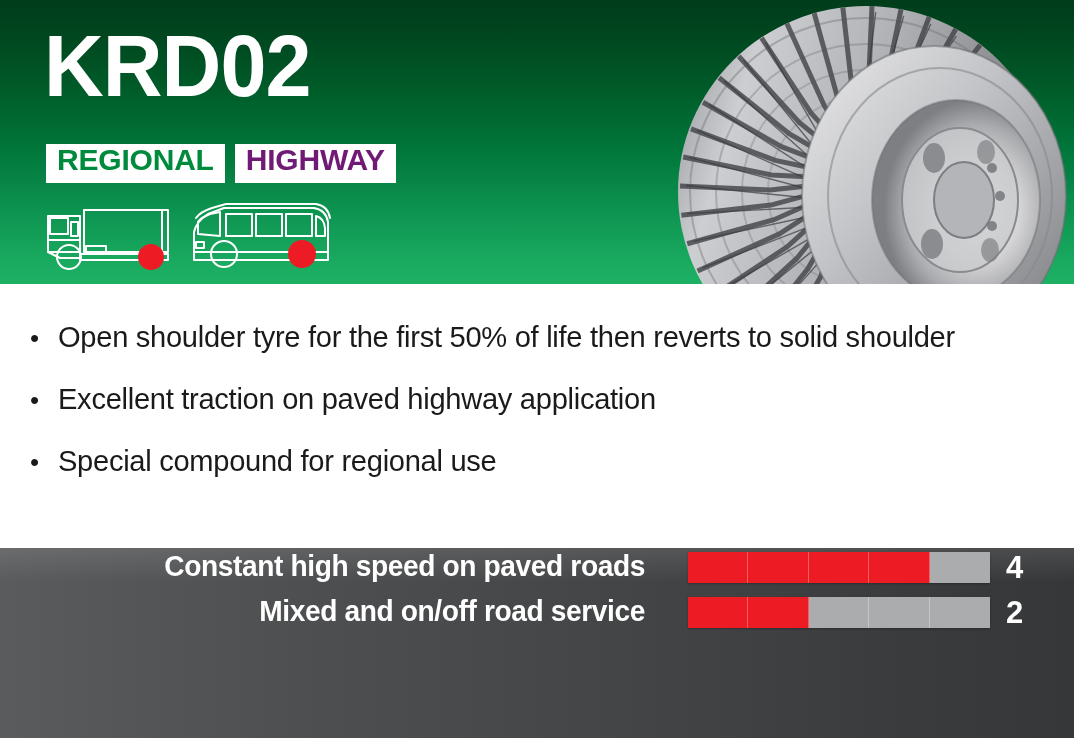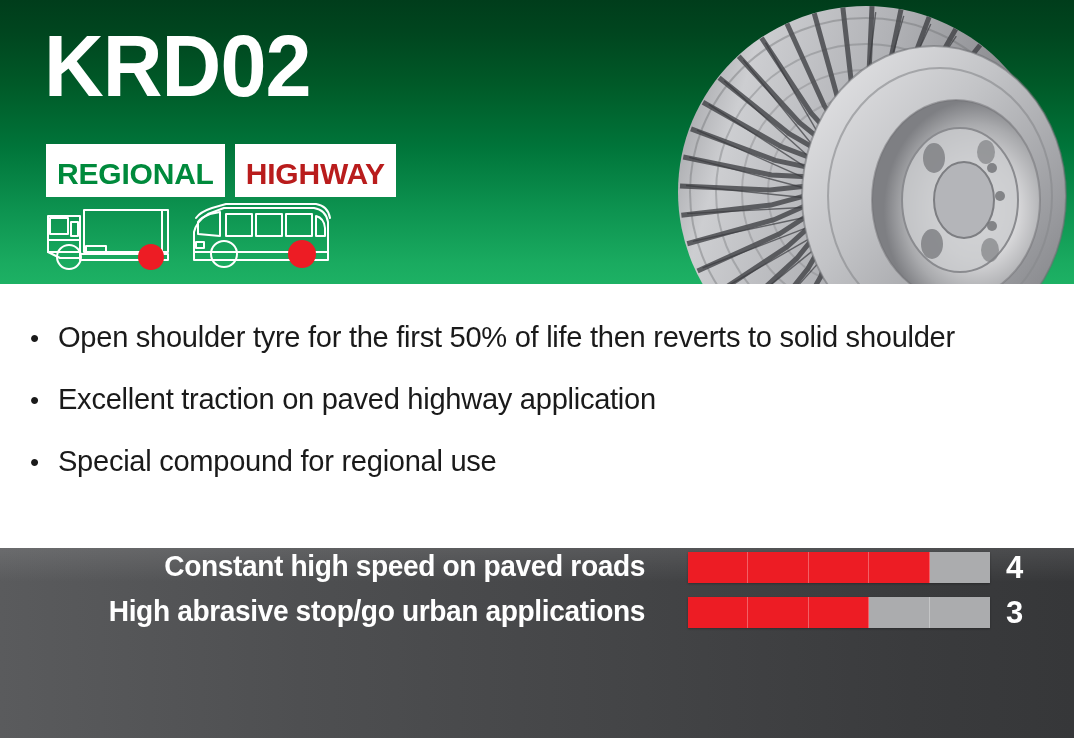--- a/index.html
+++ b/index.html
@@ -68,27 +68,27 @@
     top: 144px;
     display: flex;
     gap: 10px;
     align-items: stretch;
   }
   .badge {
     background: #ffffff;
     font-size: 30px;
     font-weight: bold;
     line-height: 1;
-    padding: 15px 11px 8px 11px;
+    padding: 1px 11px 8px 11px;
     letter-spacing: -0.2px;
     white-space: nowrap;
     font-family: "Liberation Sans", sans-serif;
   }
   .badge.regional { color: #008a3c; }
-  .badge.highway  { color: #b91c1c; }
+  .badge.highway  { color: #701a75; }
 
   .vehicles {
     position: absolute;
     left: 38px;
     top: 196px;
     display: flex;
     align-items: flex-end;
     gap: 8px;
   }
 
@@ -493,27 +493,27 @@
         <span class="seg on"></span>
         <span class="seg on"></span>
         <span class="seg on"></span>
         <span class="seg on"></span>
         <span class="seg off"></span>
       </div>
       <div class="rating-value">4</div>
     </div>
 
 
-
     <div class="rating-row">
-      <div class="rating-label">High abrasive stop/go urban applications</div>
+      <div class="rating-label">Mixed and on/off road service</div>
       <div class="rating-bar">
-        <span class="seg on"></span>
         <span class="seg on"></span>
         <span class="seg on"></span>
         <span class="seg off"></span>
         <span class="seg off"></span>
+        <span class="seg off"></span>
       </div>
-      <div class="rating-value">3</div>
+      <div class="rating-value">2</div>
     </div>
+
 
   </div>
 </div>
 
 </body></html>

